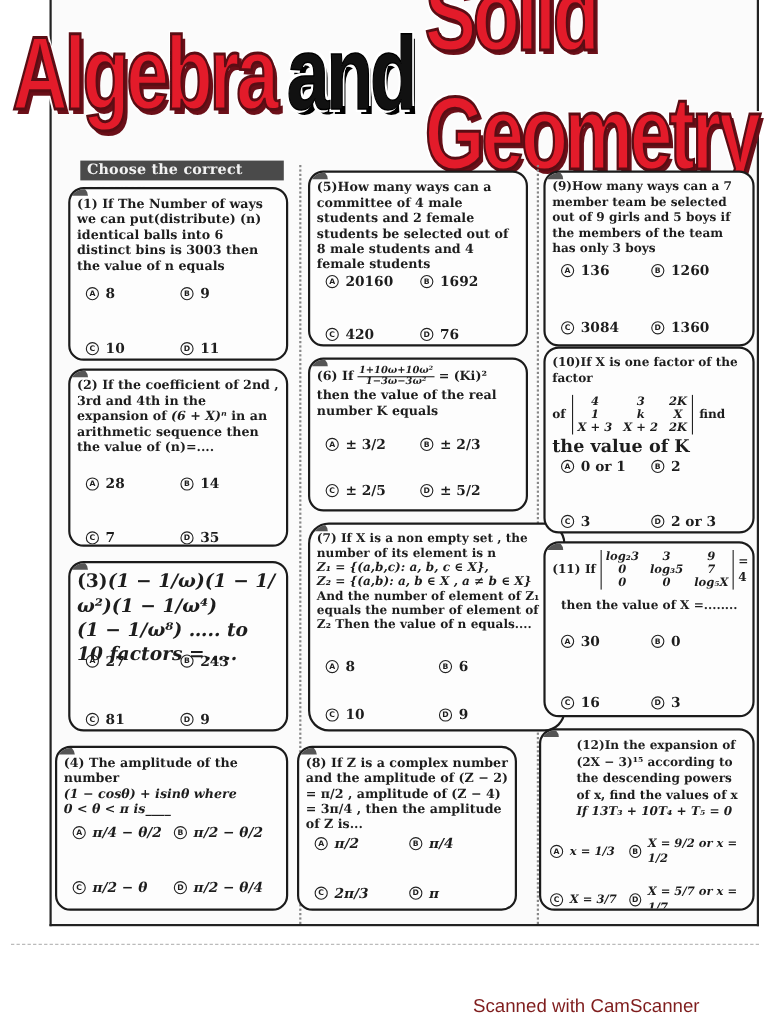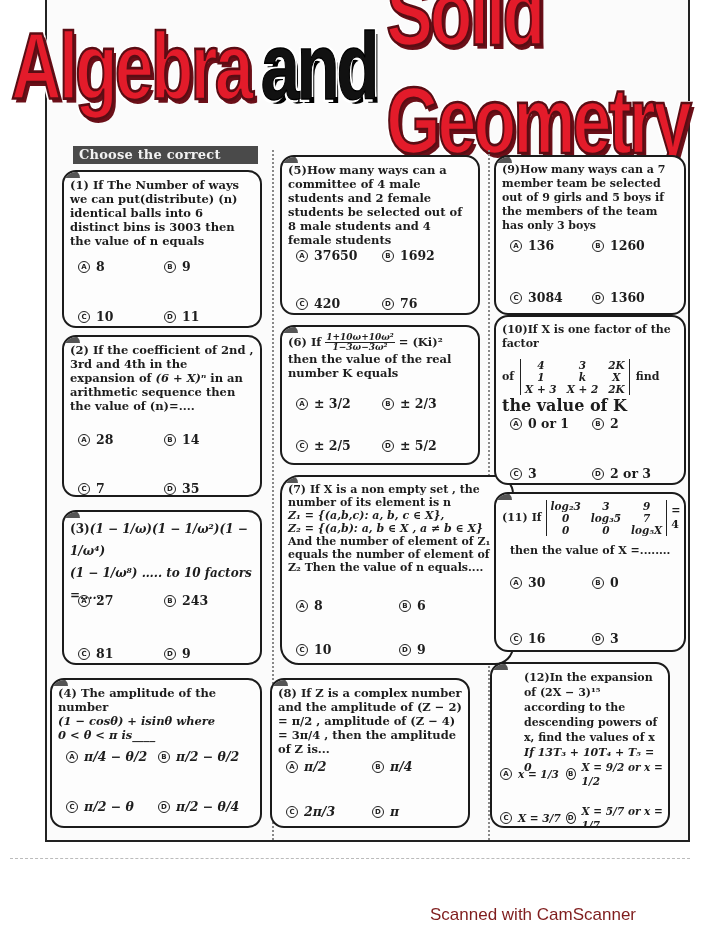--- a/index.html
+++ b/index.html
@@ -138,21 +138,21 @@
       </div>
     <div class="opt">
         <span class="badge">D</span>
         <span>35</span>
       </div>
   </div>
 </div>
 
 <div class="q" style="left:62px; top:510px; width:200px; height:155px;">
   <div class="tab"></div>
-  <div class="stem" style="font-size:12px; line-height:22px;"><span>(3)</span><span class="math">(1 − 1/ω)(1 − 1/ω²)(1 − 1/ω⁴)</span><br><span class="math">(1 − 1/ω⁸) ….. to 10 factors =.....</span></div>
+  <div class="stem" style="font-size:17px; line-height:22px;"><span>(3)</span><span class="math">(1 − 1/ω)(1 − 1/ω²)(1 − 1/ω⁴)</span><br><span class="math">(1 − 1/ω⁸) ….. to 10 factors =.....</span></div>
   <div class="opts" style="top:82px;">
     <div class="opt">
         <span class="badge">A</span>
         <span>27</span>
       </div>
     <div class="opt">
         <span class="badge">B</span>
         <span>243</span>
       </div>
   </div>
@@ -192,21 +192,21 @@
       </div>
   </div>
 </div>
 
 <div class="q" style="left:280px; top:155px; width:200px; height:160px;">
   <div class="tab"></div>
   <div class="stem"><span>(5)</span><span>How many ways can a committee of 4 male students and 2 female students be selected out of 8 male students and 4 female students</span></div>
   <div class="opts" style="top:92px;">
     <div class="opt">
         <span class="badge">A</span>
-        <span>37650</span>
+        <span>20160</span>
       </div>
     <div class="opt">
         <span class="badge">B</span>
         <span>1692</span>
       </div>
   </div>
   <div class="opts" style="top:140px;">
     <div class="opt">
         <span class="badge">C</span>
         <span>420</span>
@@ -397,21 +397,21 @@
         <span class="badge">C</span>
         <span>16</span>
       </div>
     <div class="opt">
         <span class="badge">D</span>
         <span>3</span>
       </div>
   </div>
 </div>
 
-<div class="q" style="left:490px; top:662px; width:180px; height:166px;padding-left:32px;">
+<div class="q" style="left:490px; top:662px; width:196px; height:166px;padding-left:32px;">
   <div class="tab"></div>
   <div class="stem" style="font-size:11px; line-height:15px;"><span>(12)</span><span>In the expansion of (2X − 3)¹⁵ according to the descending powers of x, find the values of x</span><br><span class="math">If 13T₃ + 10T₄ + T₅ = 0</span></div>
   <div class="opts" style="top:96px; left:8px; right:4px; grid-template-columns: 0.8fr 1.2fr;">
     <div class="opt" style="font-size:10.5px;">
         <span class="badge">A</span>
         <span class="math">x = 1/3</span>
       </div>
     <div class="opt" style="font-size:10.5px;">
         <span class="badge">B</span>
         <span class="math">X = 9/2 or x = 1/2</span>

